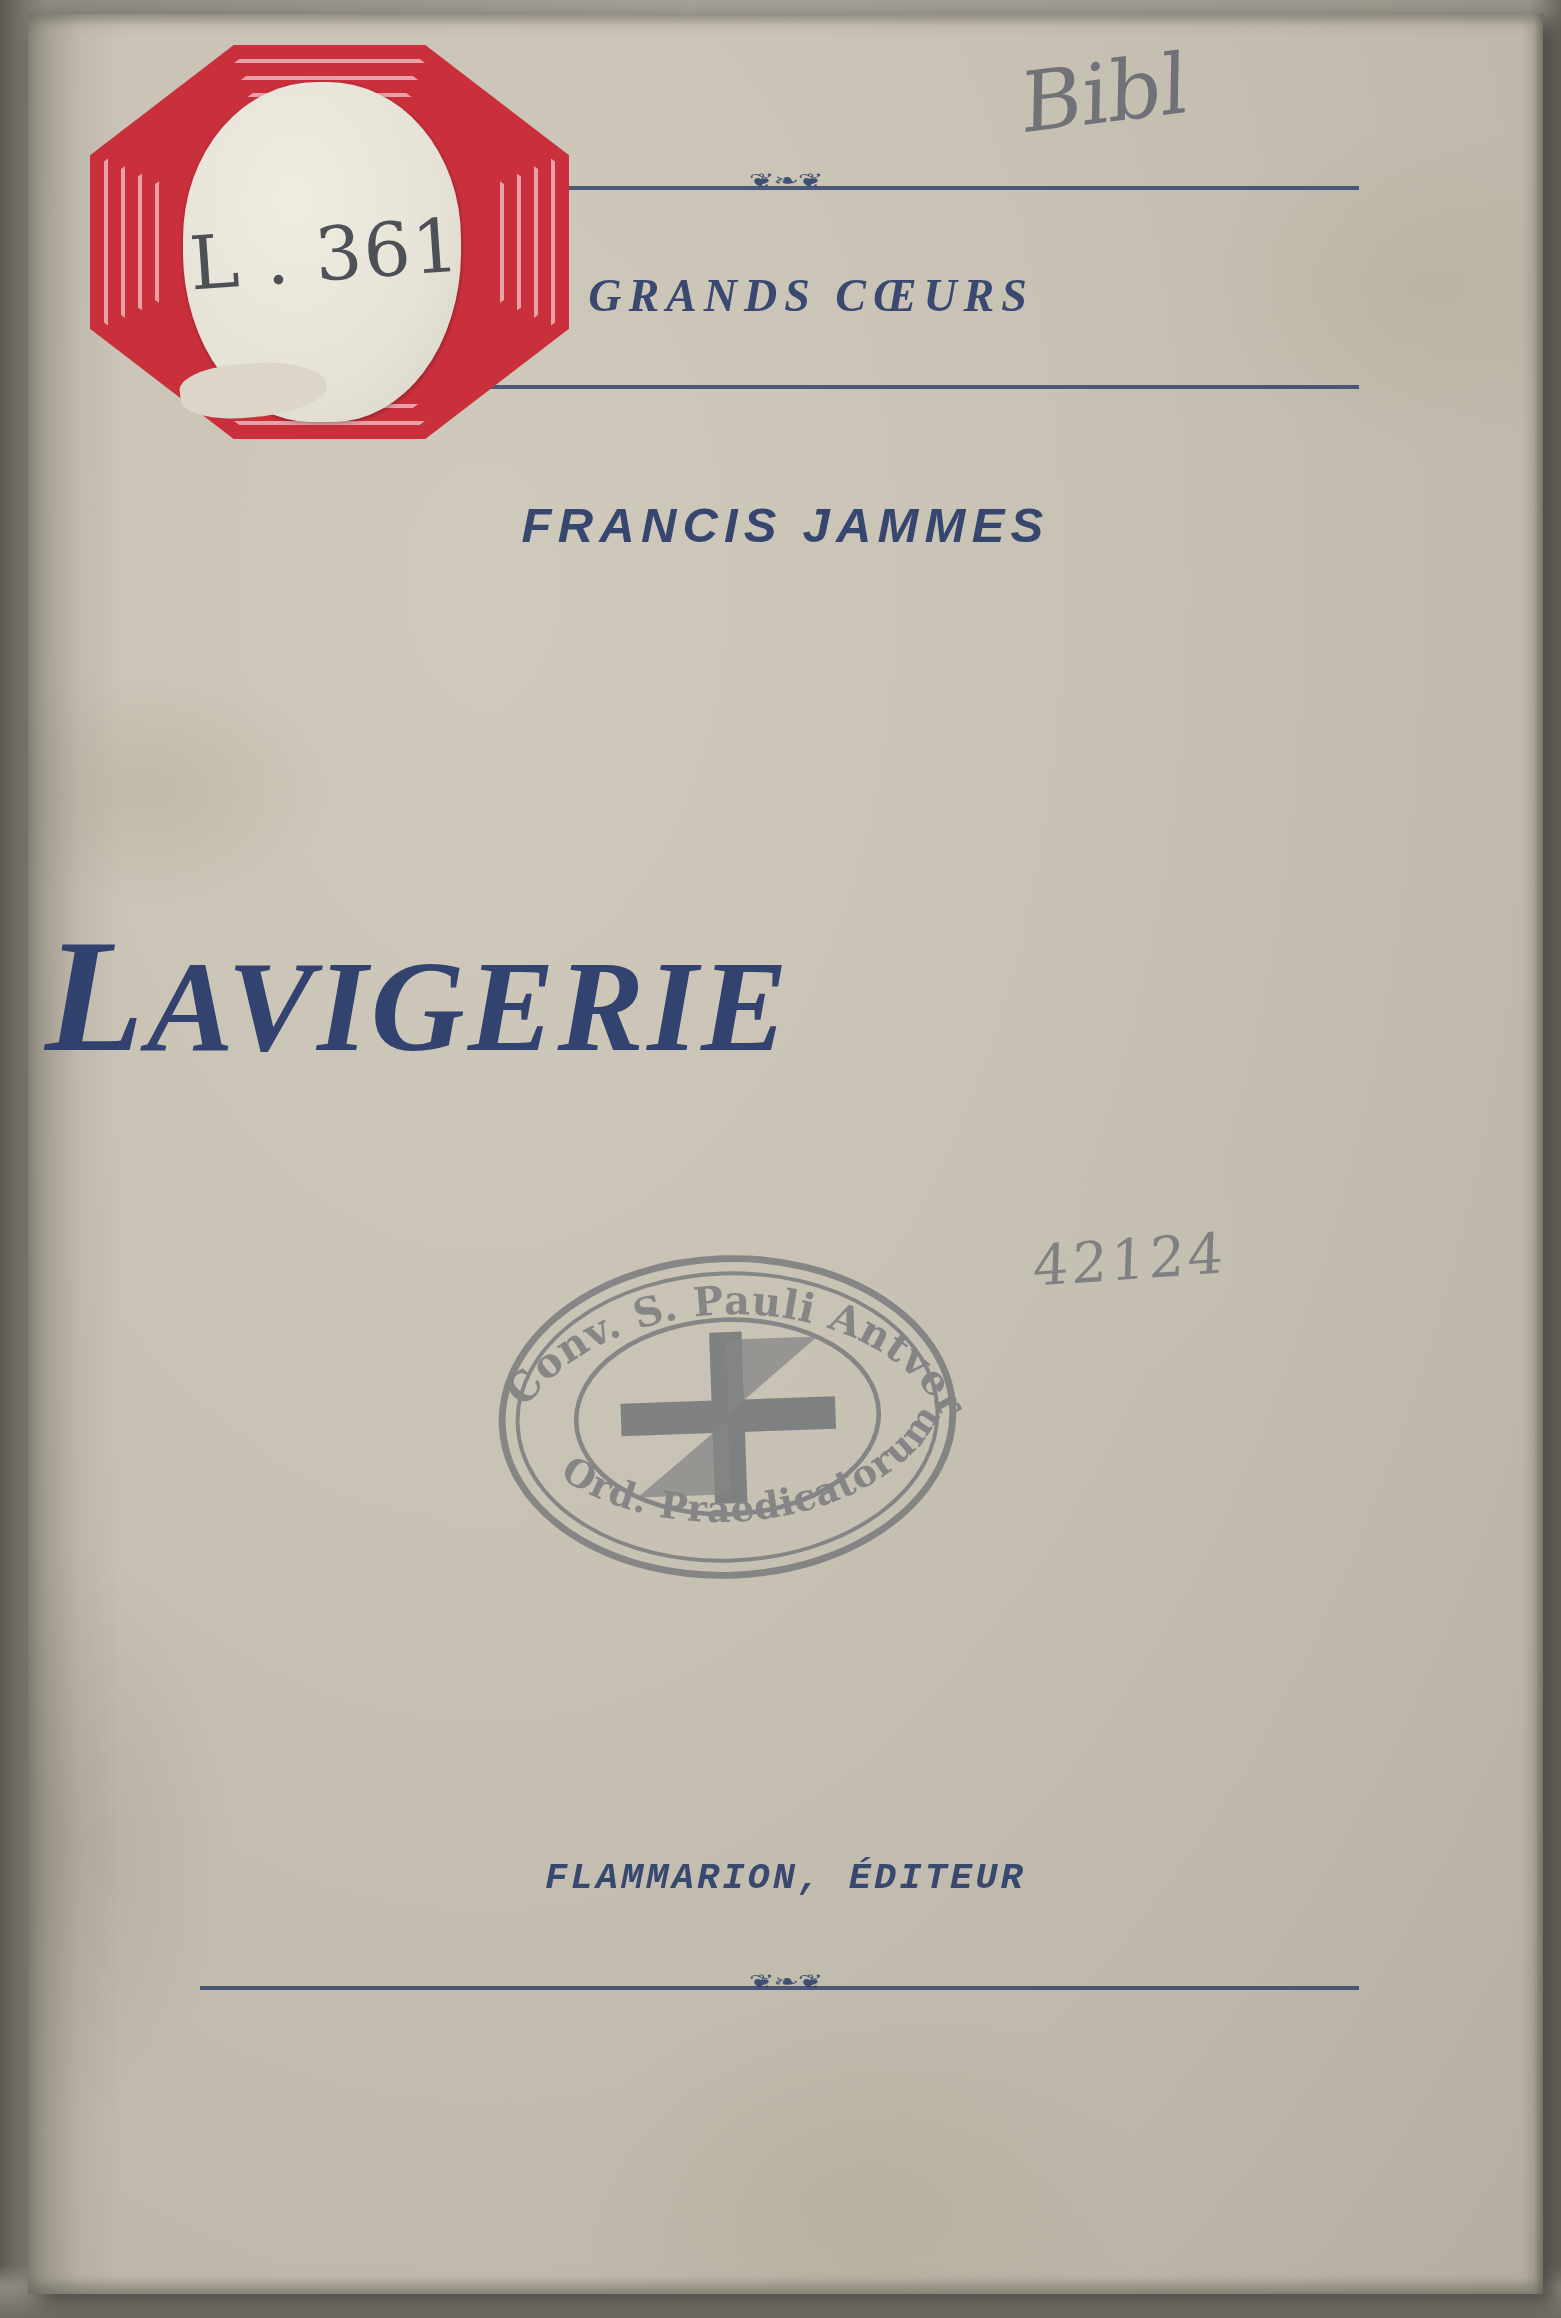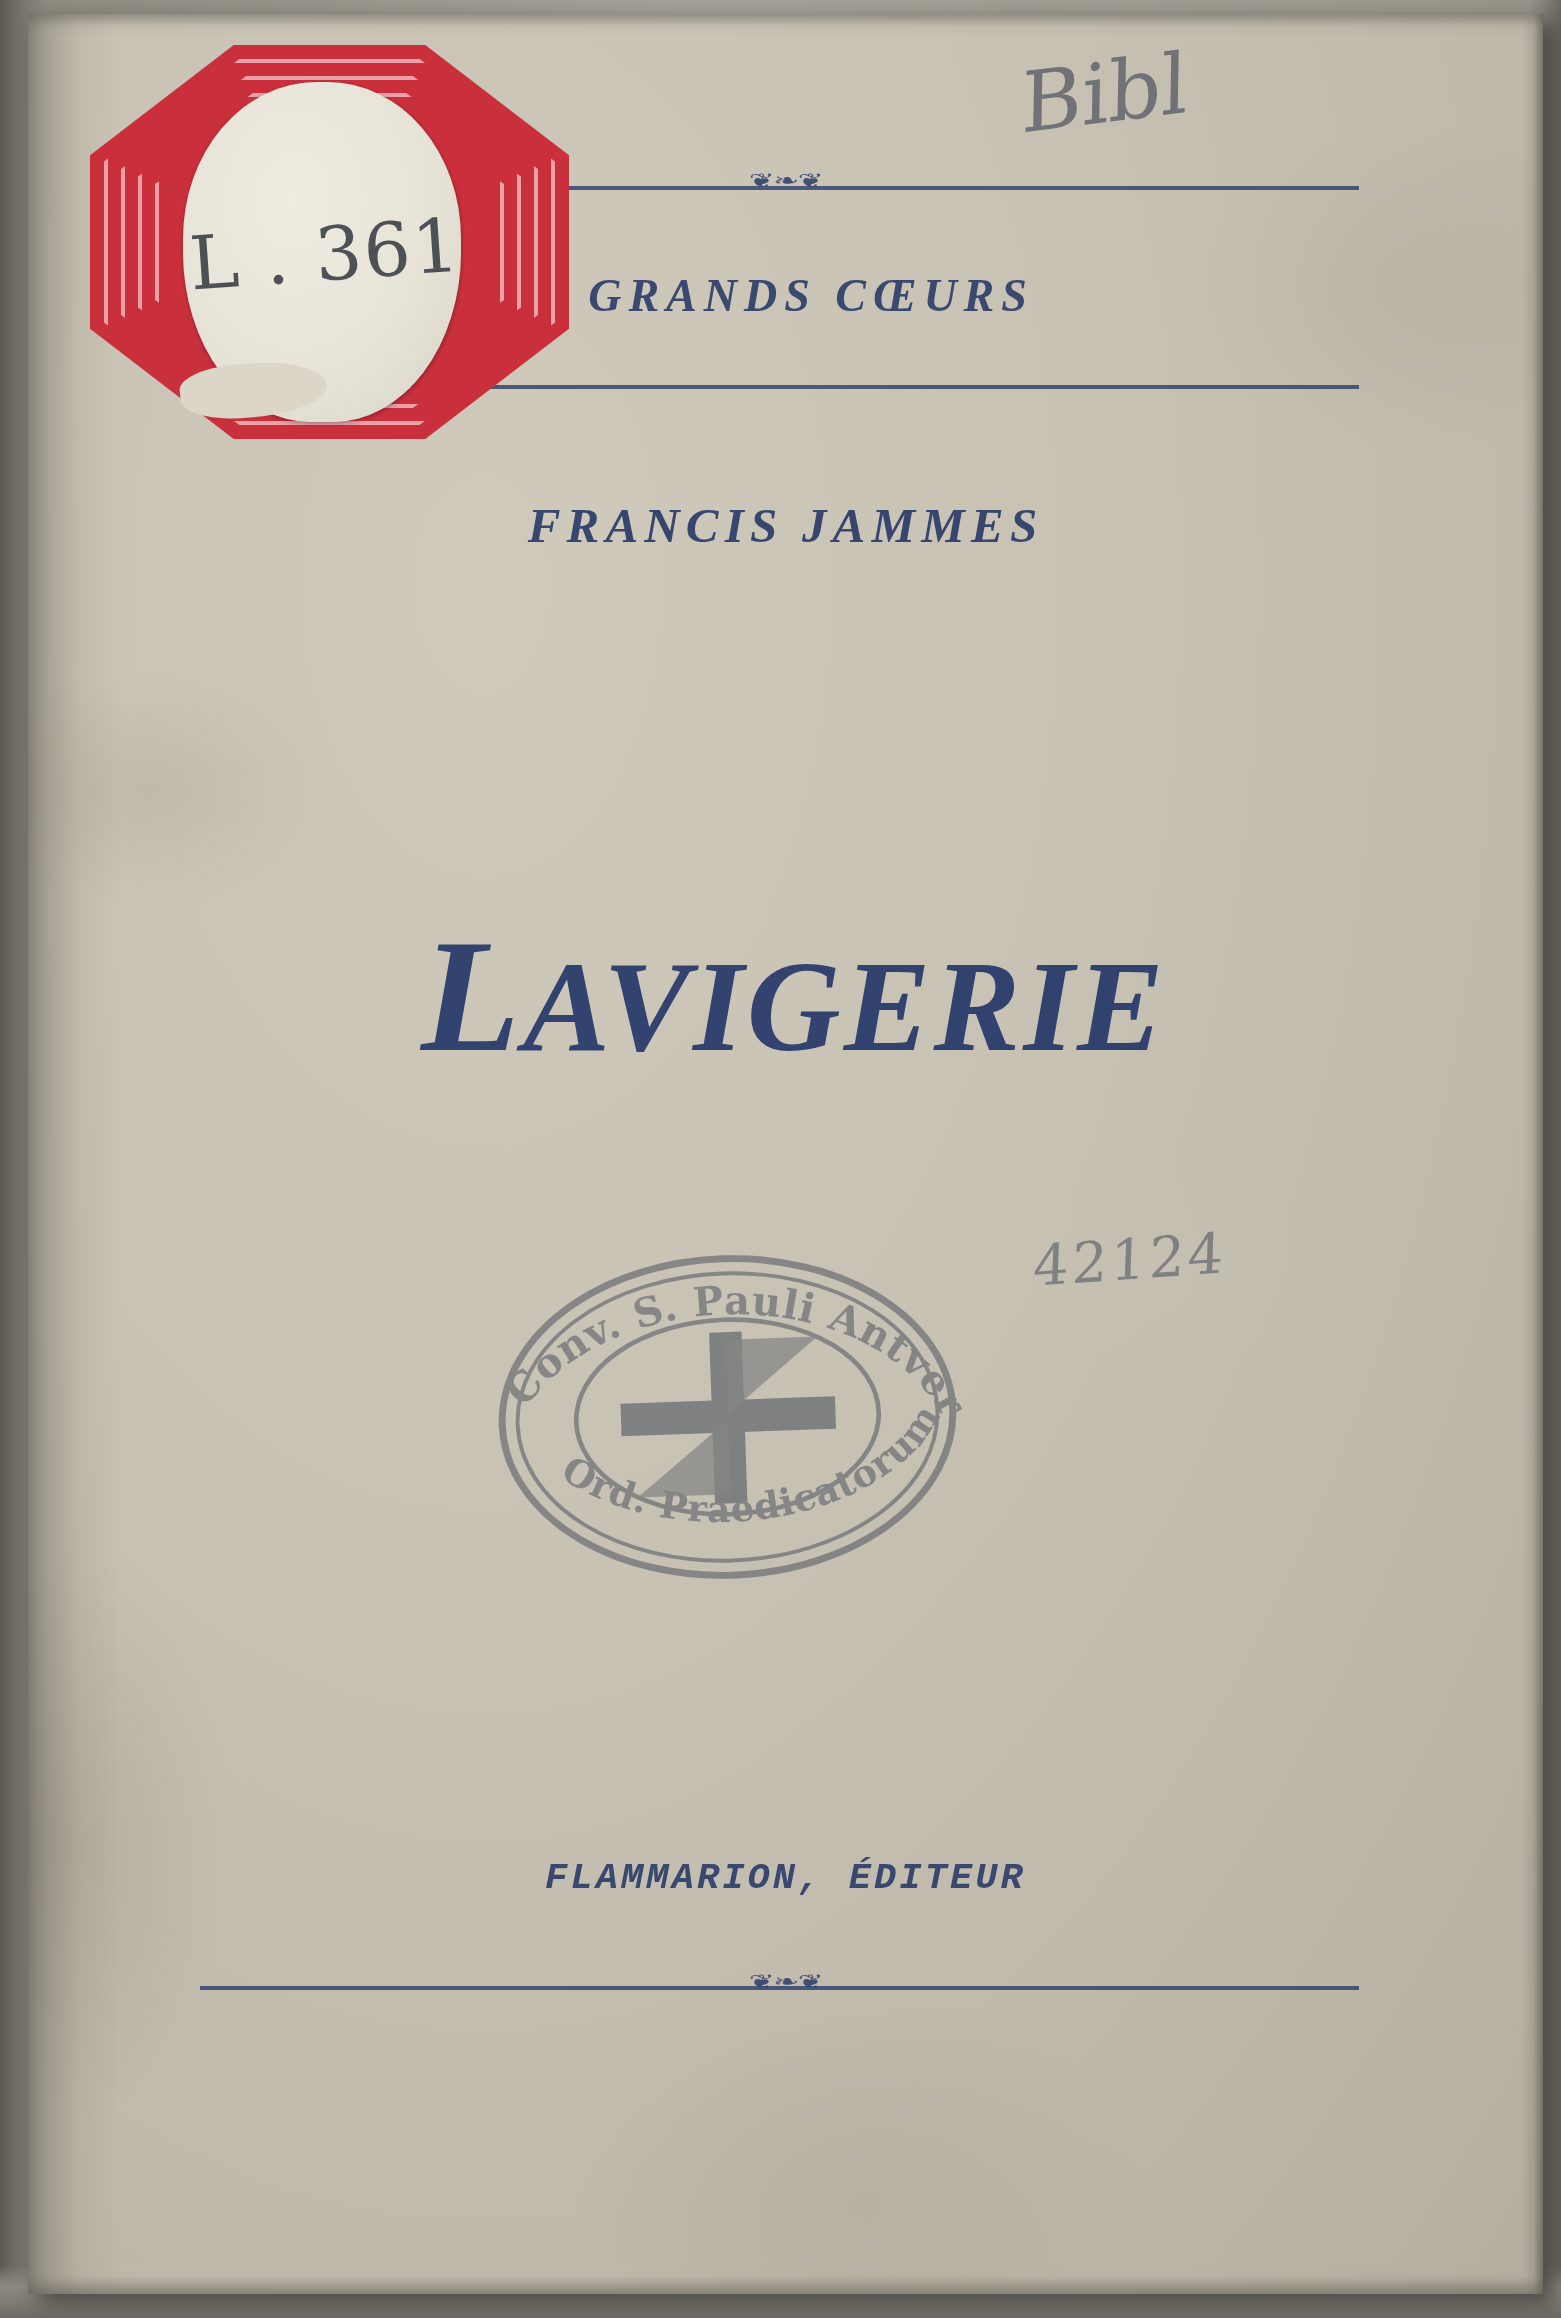--- a/index.html
+++ b/index.html
@@ -127,31 +127,31 @@
     font-weight: bold;
     font-size: 46px;
     letter-spacing: 7px;
     opacity: 0.9;
   }
   .author {
     position: absolute;
     left: 0; right: 0;
     text-align: center;
     color: #2b3c68;
-    font-family: Liberation Serif, serif;
+    font-family: Liberation Sans, sans-serif;
     font-style: italic;
     font-weight: bold;
     font-size: 49px;
     letter-spacing: 6.2px;
     opacity: 0.92;
   }
   .book-title {
     position: absolute;
     left: 17px; right: 0;
-    text-align: center;
+    text-align: left;
     color: #2b3c6c;
     font-family: "Liberation Serif", serif;
     font-style: italic;
     font-weight: bold;
     font-size: 130px;
     letter-spacing: 3.1px;
     opacity: 0.95;
   }
   .book-title .drop {
     font-size: 162px;

